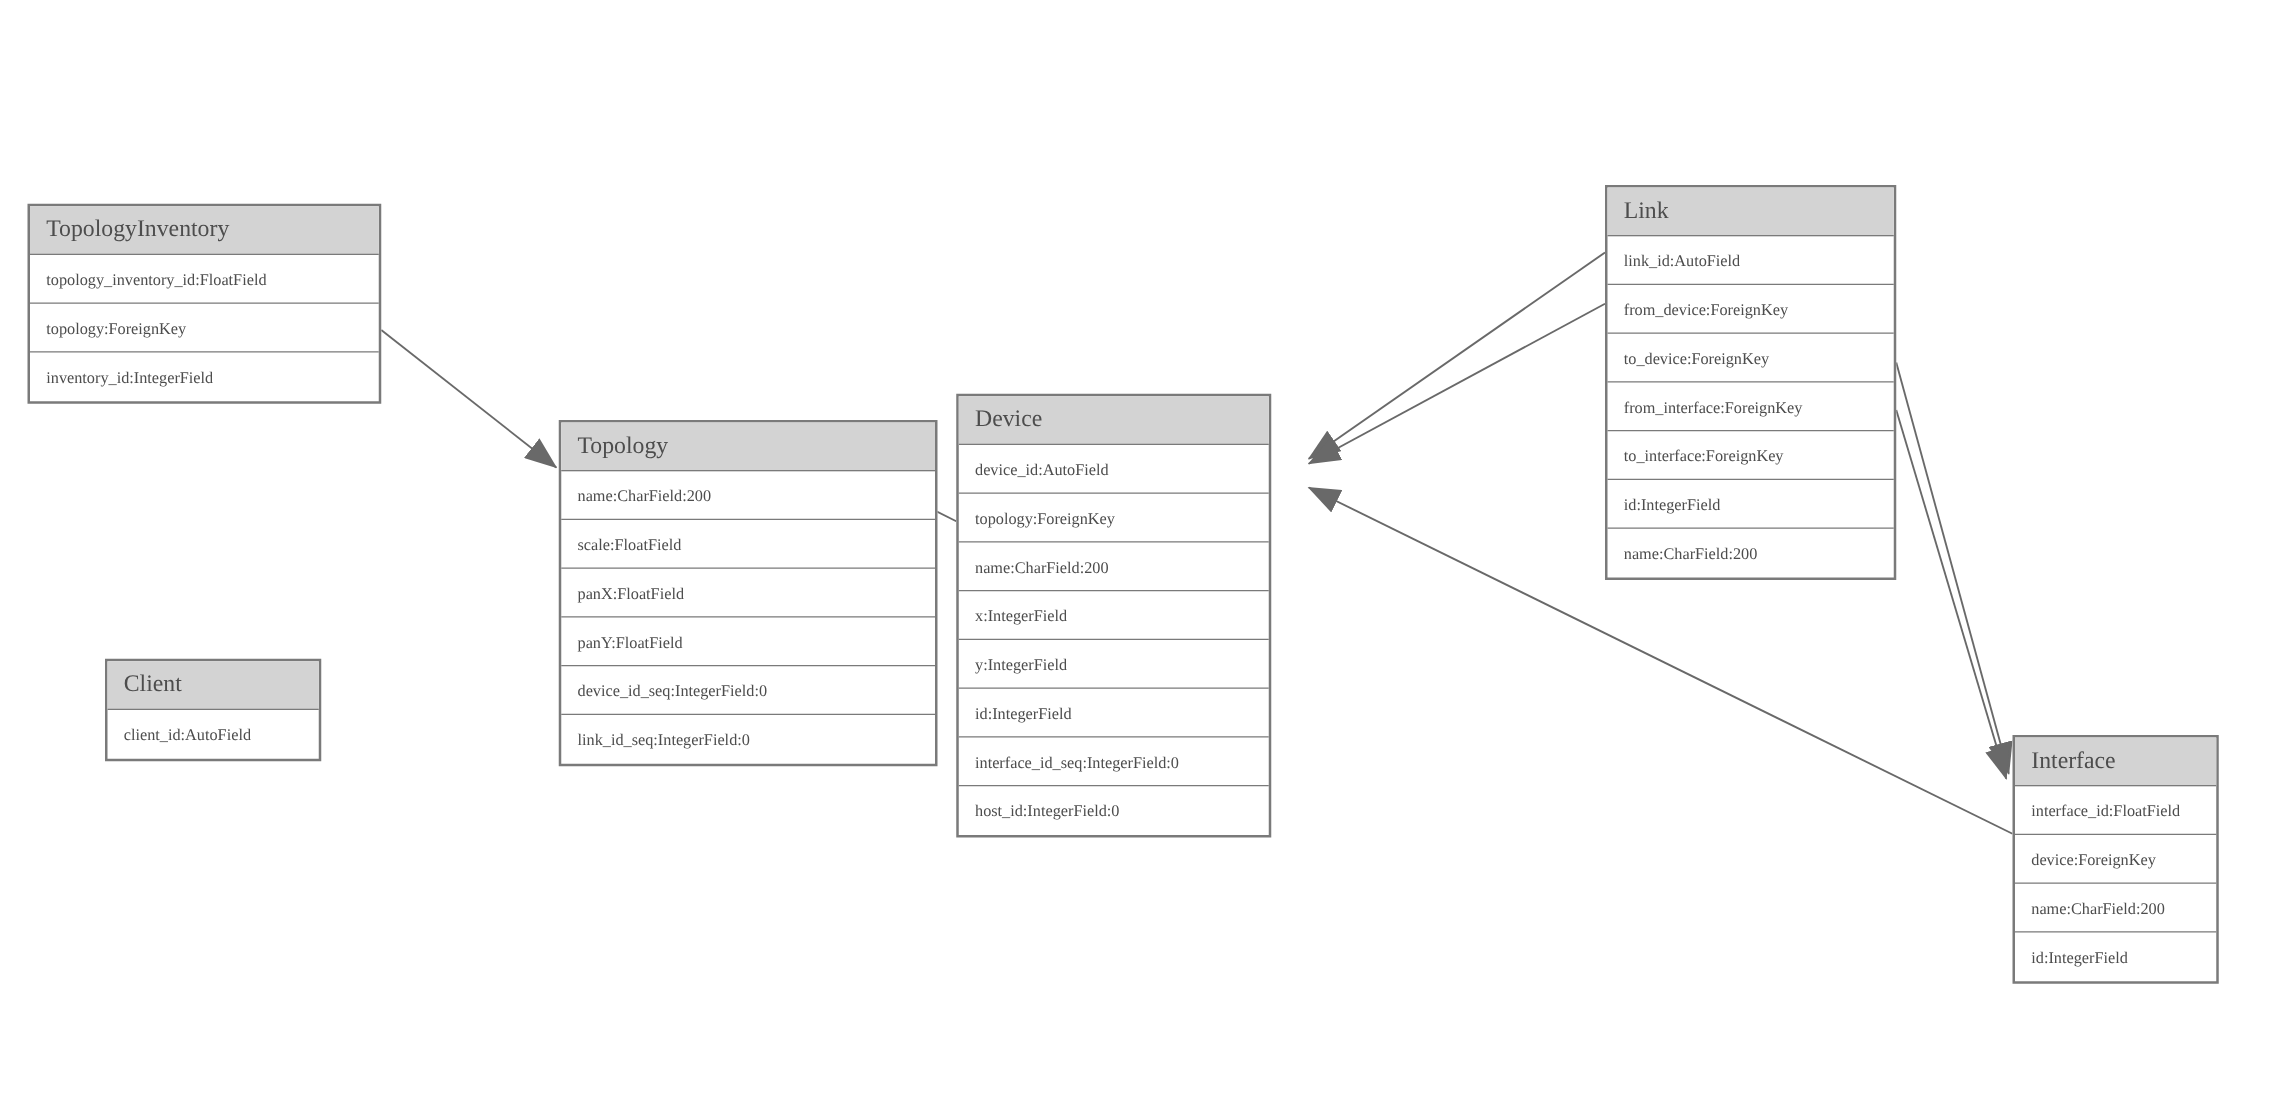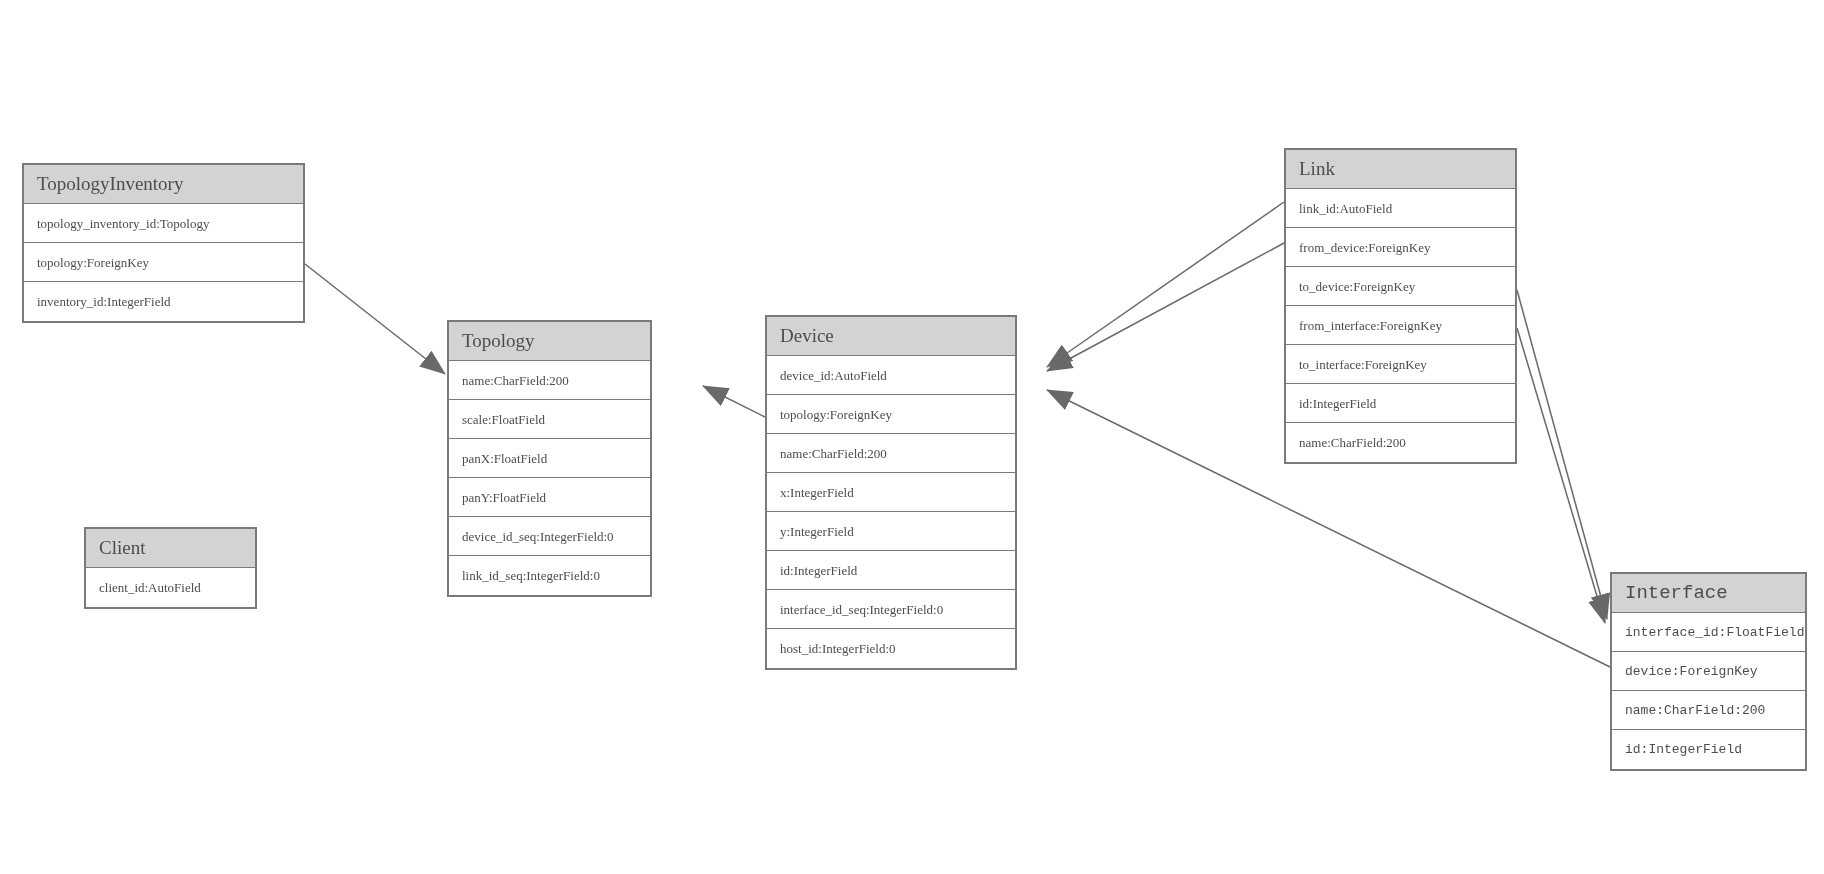--- a/index.html
+++ b/index.html
@@ -71,26 +71,26 @@
     <line x1="765" y1="417" x2="703" y2="386" stroke="#696969" stroke-width="1.5" marker-end="url(#arw)"></line>
     <line x1="1284" y1="202" x2="1047" y2="367" stroke="#696969" stroke-width="1.5" marker-end="url(#arw)"></line>
     <line x1="1284" y1="243" x2="1047" y2="371" stroke="#696969" stroke-width="1.5" marker-end="url(#arw)"></line>
     <line x1="1610" y1="667" x2="1047" y2="390" stroke="#696969" stroke-width="1.5" marker-end="url(#arw)"></line>
     <line x1="1517" y1="290" x2="1607" y2="619" stroke="#696969" stroke-width="1.5" marker-end="url(#arw)"></line>
     <line x1="1517" y1="328" x2="1605" y2="623" stroke="#696969" stroke-width="1.5" marker-end="url(#arw)"></line>
   </svg>
 
   <div class="entity" style="left:22px; top:163px; width:283px;">
     <div class="entity-header">TopologyInventory</div>
-    <div class="entity-row">topology_inventory_id:Topology</div>
+    <div class="entity-row">topology_inventory_id:FloatField</div>
     <div class="entity-row">topology:ForeignKey</div>
     <div class="entity-row">inventory_id:IntegerField</div>
   </div>
 
-  <div class="entity" style="left:447px; top:320px; width:205px;">
+  <div class="entity" style="left:447px; top:336px; width:303px;">
     <div class="entity-header">Topology</div>
     <div class="entity-row">name:CharField:200</div>
     <div class="entity-row">scale:FloatField</div>
     <div class="entity-row">panX:FloatField</div>
     <div class="entity-row">panY:FloatField</div>
     <div class="entity-row">device_id_seq:IntegerField:0</div>
     <div class="entity-row">link_id_seq:IntegerField:0</div>
   </div>
 
   <div class="entity" style="left:84px; top:527px; width:173px;">
@@ -114,21 +114,21 @@
     <div class="entity-header">Link</div>
     <div class="entity-row">link_id:AutoField</div>
     <div class="entity-row">from_device:ForeignKey</div>
     <div class="entity-row">to_device:ForeignKey</div>
     <div class="entity-row">from_interface:ForeignKey</div>
     <div class="entity-row">to_interface:ForeignKey</div>
     <div class="entity-row">id:IntegerField</div>
     <div class="entity-row">name:CharField:200</div>
   </div>
 
-  <div class="entity" style="left:1610px; top:572px; width:197px;font-family:Liberation Mono, monospace;">
+  <div class="entity" style="left:1610px; top:588px; width:165px;">
     <div class="entity-header">Interface</div>
     <div class="entity-row">interface_id:FloatField</div>
     <div class="entity-row">device:ForeignKey</div>
     <div class="entity-row">name:CharField:200</div>
     <div class="entity-row">id:IntegerField</div>
   </div>
 
 </div>
 
 </body></html>

